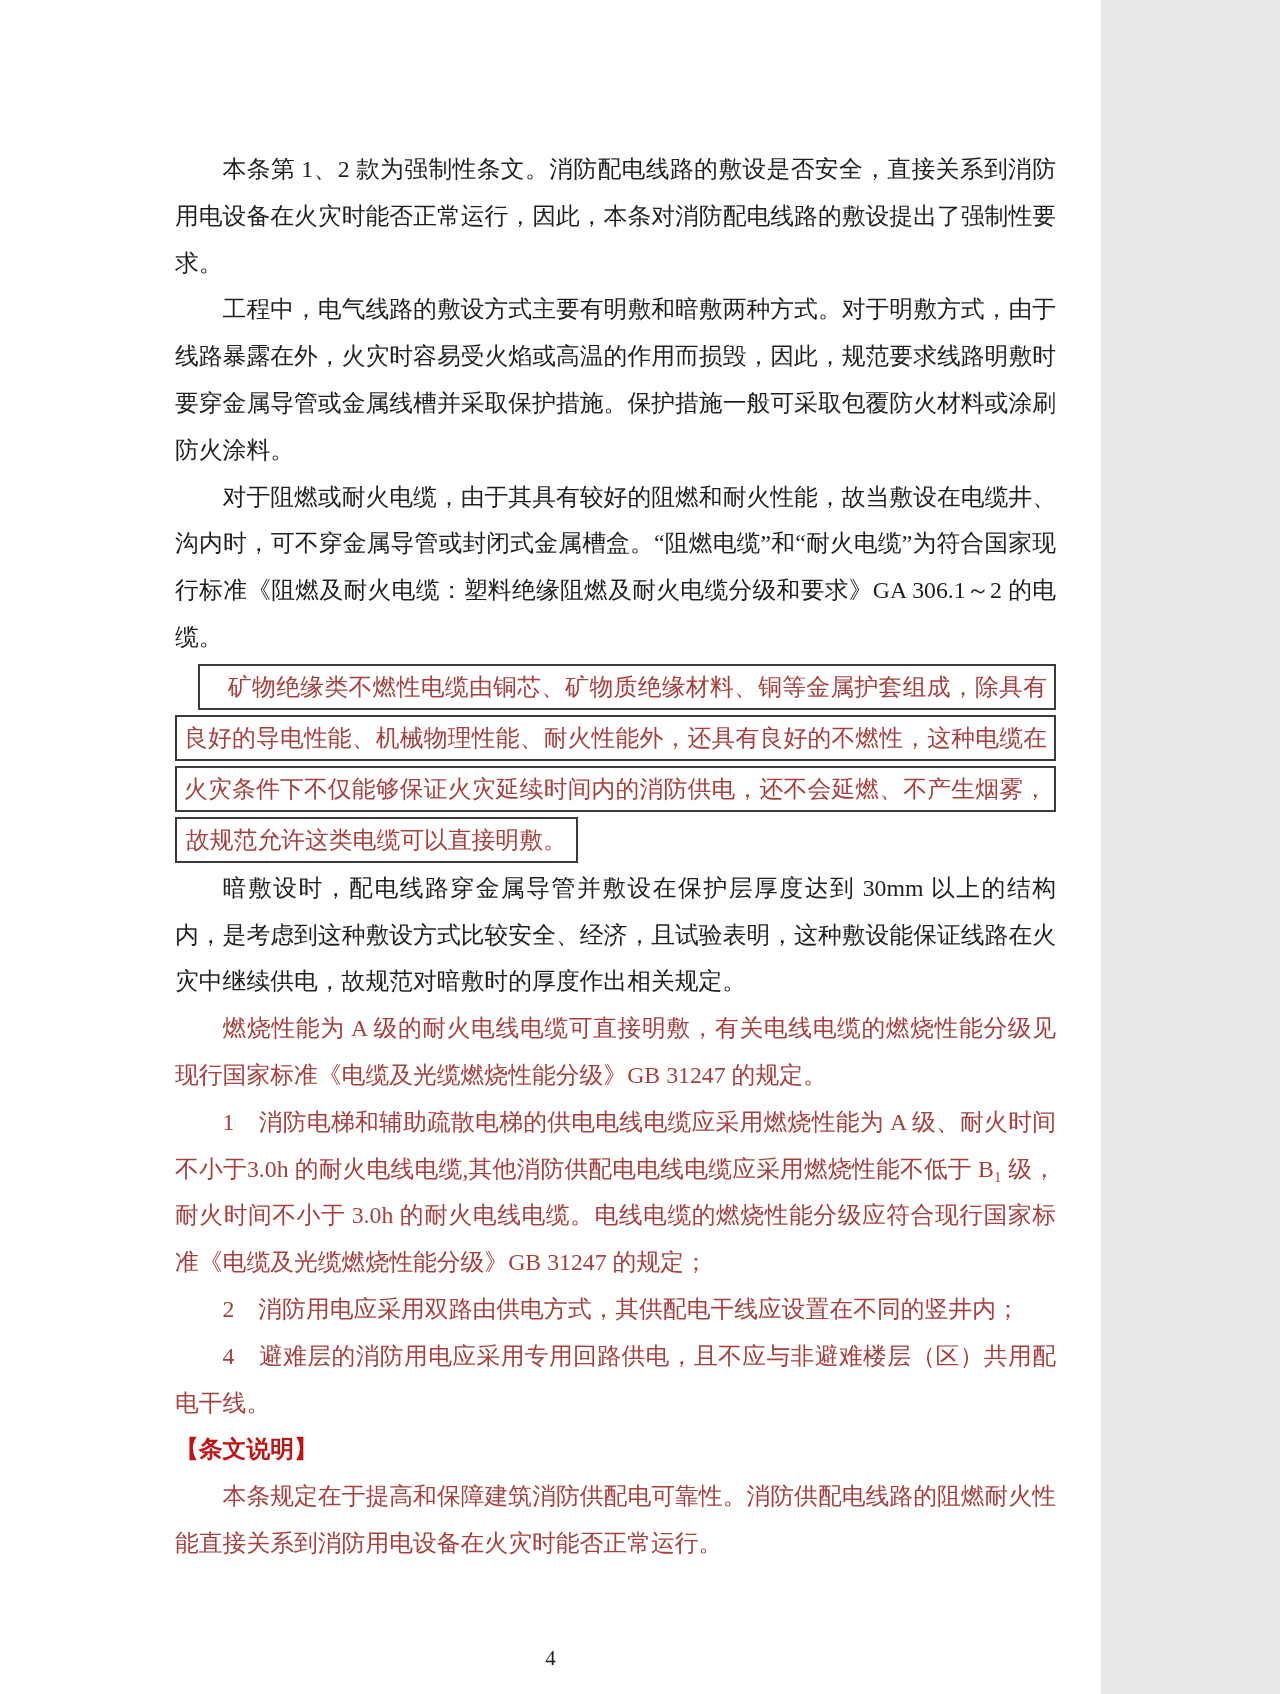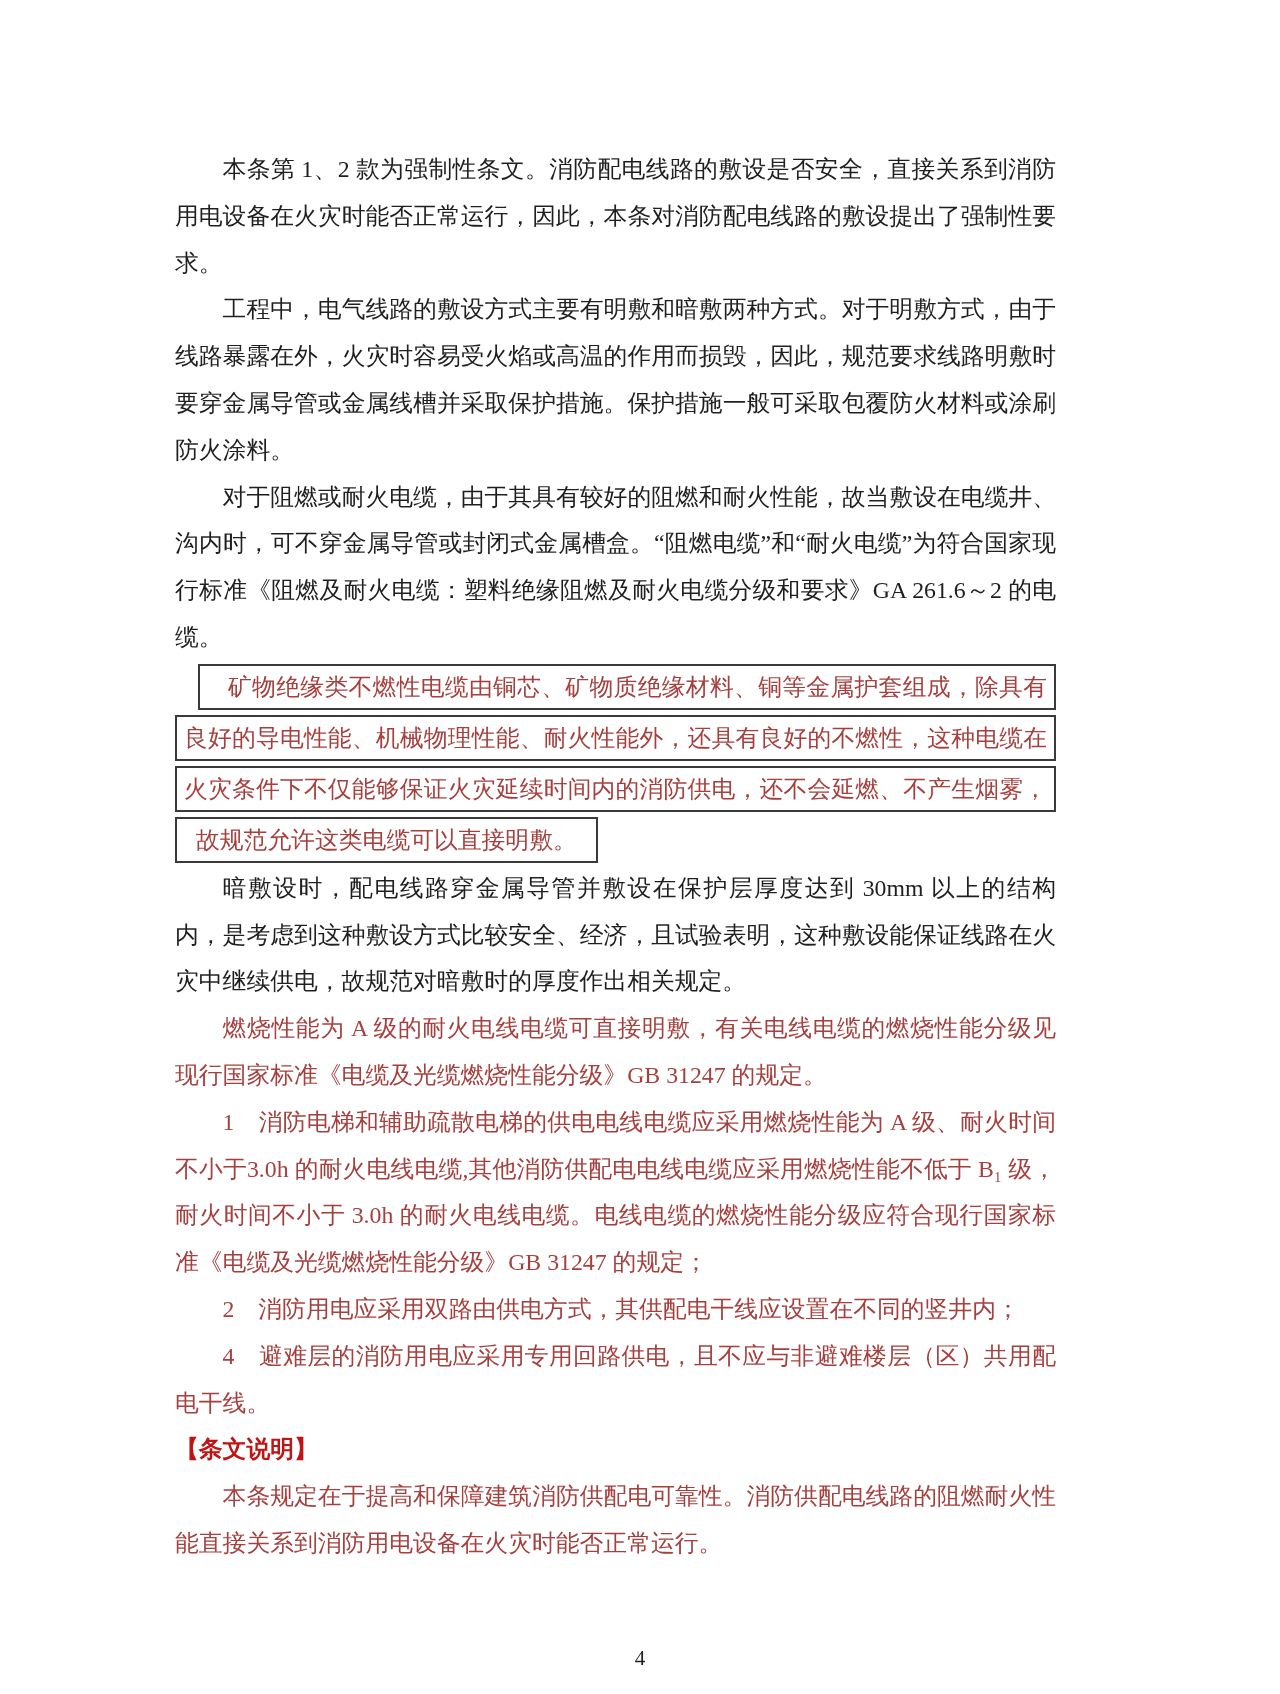--- a/index.html
+++ b/index.html
@@ -11,21 +11,21 @@
   }
   *{box-sizing:border-box;}
   html,body{margin:0;padding:0;}
   body{
     width:1280px;height:1694px;
     background:#e9e9e9;
     font-family:"Liberation Serif","DejaVu Serif",serif;
   }
   .page{
     position:relative;
-    width:1280px;height:1694px;
+    width:1101px;height:1694px;
     background:var(--page-bg);
     overflow:hidden;
   }
   .content{
     position:absolute;
     left:175px;top:146px;width:881px;
     color:var(--black-text);
     font-size:23.8px;
     line-height:46.8px;
     text-align:justify;
@@ -60,21 +60,21 @@
     overflow:hidden;
   }
   .box-line.indented{
     margin-left:23px;
     padding-left:28px;
   }
   .box-line.short{
     width:-moz-fit-content;
     width:fit-content;
     text-align-last:left;
-    padding:0 19px;
+    padding:0 9px;
     margin-bottom:0;
   }
   .footer{
     position:absolute;
     left:0;bottom:24px;width:100%;
     text-align:center;
     color:var(--black-text);
     font-size:21px;
     line-height:24px;
   }
@@ -82,21 +82,21 @@
 </head>
 <body>
 
 <div class="page">
   <div class="content">
 
     <p>本条第 1、2 款为强制性条文。消防配电线路的敷设是否安全，直接关系到消防用电设备在火灾时能否正常运行，因此，本条对消防配电线路的敷设提出了强制性要求。</p>
 
     <p>工程中，电气线路的敷设方式主要有明敷和暗敷两种方式。对于明敷方式，由于线路暴露在外，火灾时容易受火焰或高温的作用而损毁，因此，规范要求线路明敷时要穿金属导管或金属线槽并采取保护措施。保护措施一般可采取包覆防火材料或涂刷防火涂料。</p>
 
-    <p>对于阻燃或耐火电缆，由于其具有较好的阻燃和耐火性能，故当敷设在电缆井、沟内时，可不穿金属导管或封闭式金属槽盒。“阻燃电缆”和“耐火电缆”为符合国家现行标准《阻燃及耐火电缆：塑料绝缘阻燃及耐火电缆分级和要求》GA 261.6～2 的电缆。</p>
+    <p>对于阻燃或耐火电缆，由于其具有较好的阻燃和耐火性能，故当敷设在电缆井、沟内时，可不穿金属导管或封闭式金属槽盒。“阻燃电缆”和“耐火电缆”为符合国家现行标准《阻燃及耐火电缆：塑料绝缘阻燃及耐火电缆分级和要求》GA 306.1～2 的电缆。</p>
 
     <div class="boxed-group">
       <div class="box-line indented">矿物绝缘类不燃性电缆由铜芯、矿物质绝缘材料、铜等金属护套组成，除具有</div>
       <div class="box-line">良好的导电性能、机械物理性能、耐火性能外，还具有良好的不燃性，这种电缆在</div>
       <div class="box-line">火灾条件下不仅能够保证火灾延续时间内的消防供电，还不会延燃、不产生烟雾，</div>
       <div class="box-line short">故规范允许这类电缆可以直接明敷。</div>
     </div>
 
     <p>暗敷设时，配电线路穿金属导管并敷设在保护层厚度达到 30mm 以上的结构内，是考虑到这种敷设方式比较安全、经济，且试验表明，这种敷设能保证线路在火灾中继续供电，故规范对暗敷时的厚度作出相关规定。</p>
 

